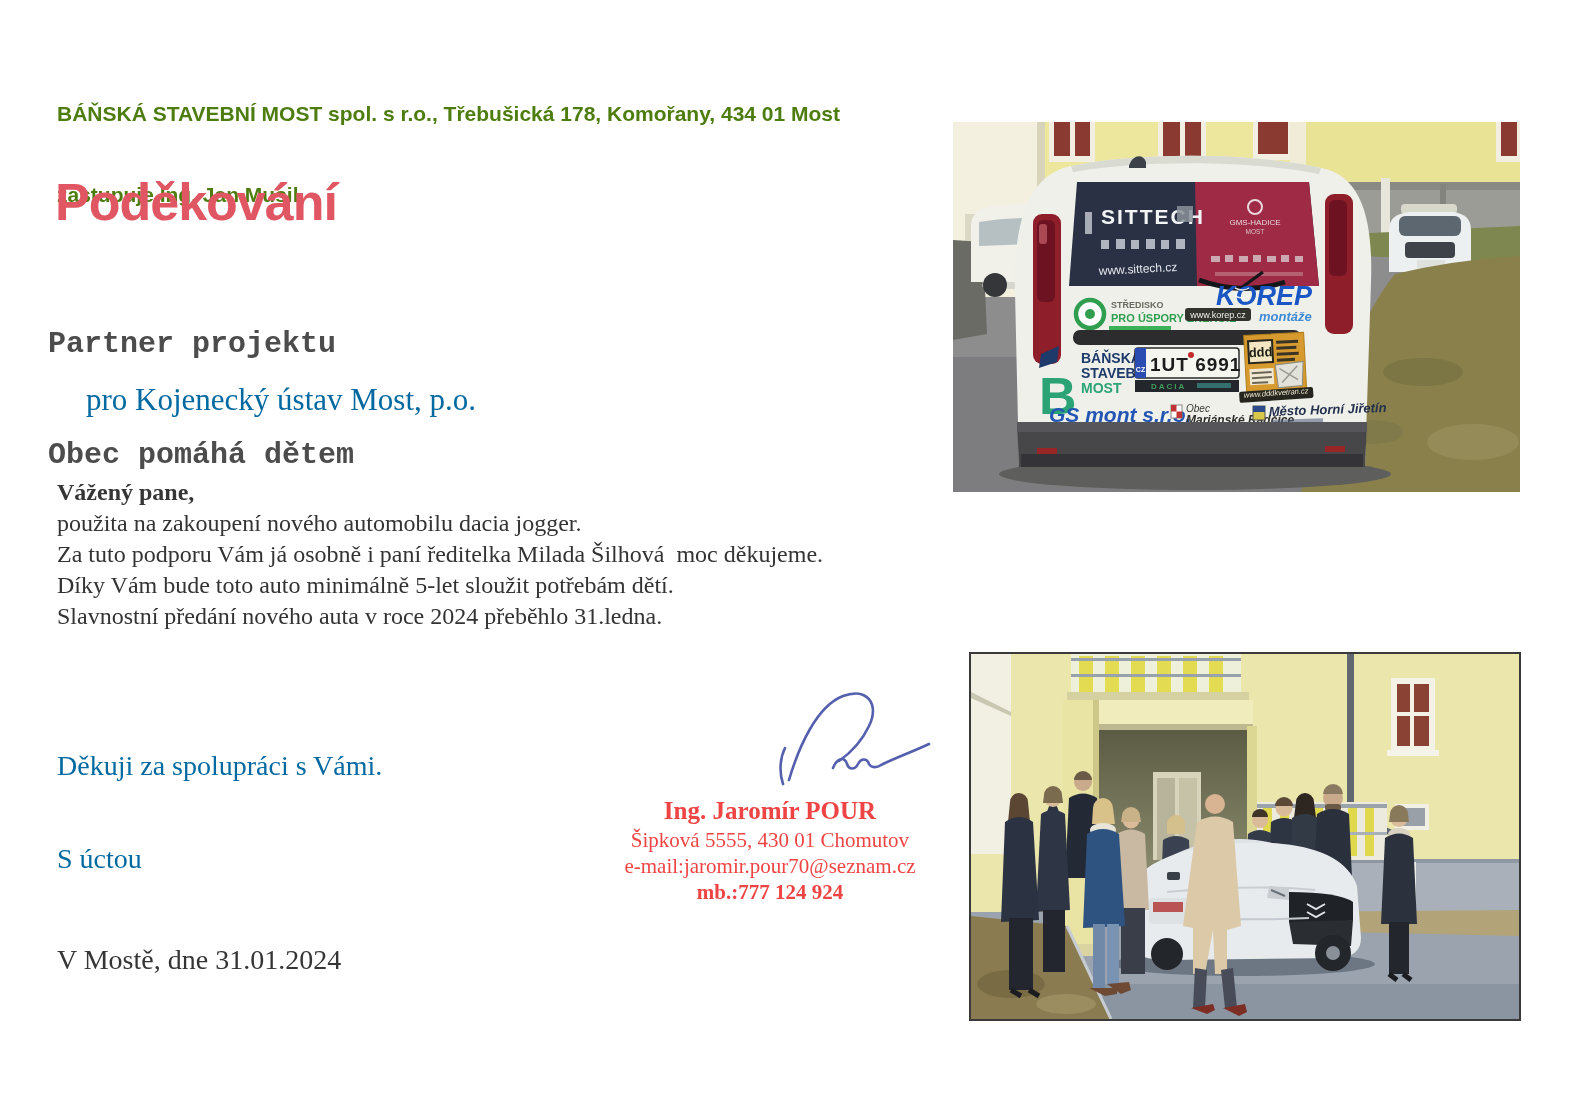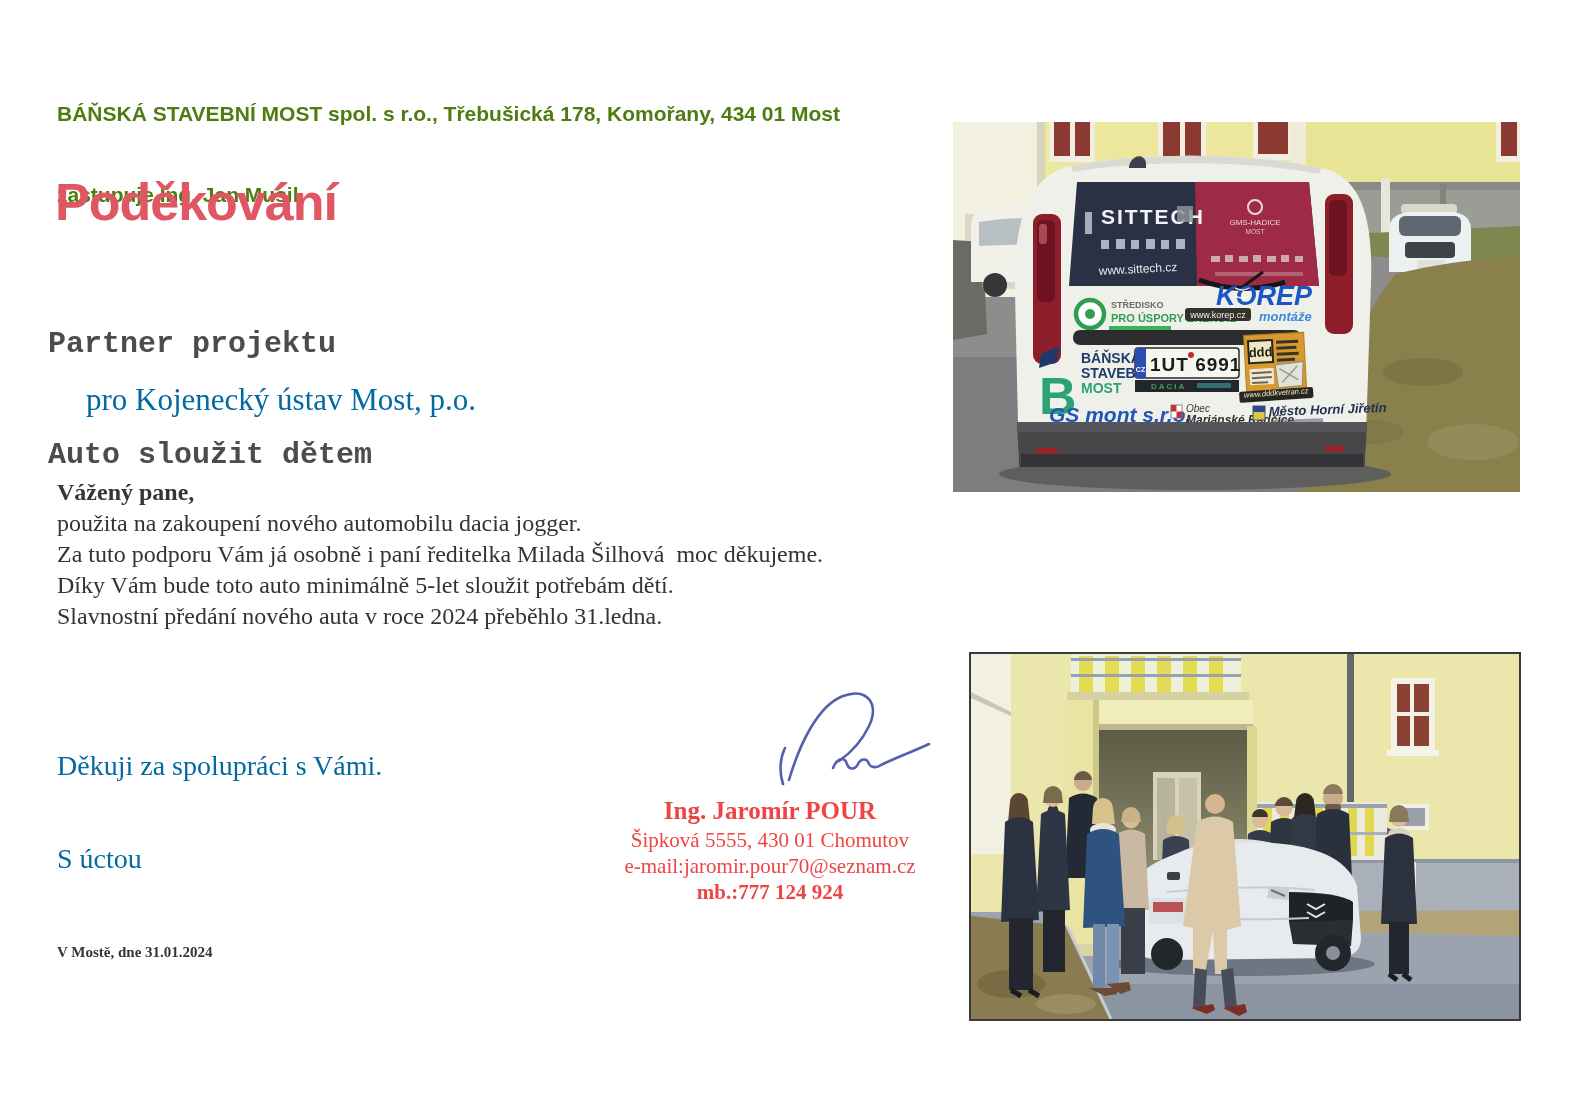--- a/index.html
+++ b/index.html
@@ -16,21 +16,21 @@
   .recipient{left:57px;top:382px;font-size:31px;color:#0369a1;margin-left:29px;}
   .salutation{left:57px;top:479px;font-weight:bold;font-size:24px;color:#353535;}
   .body-text{left:57px;top:508px;font-size:24px;line-height:31px;color:#333333;}
   .body-text .line{white-space:pre;}
   .company-sans{font-family:"Liberation Sans",sans-serif;font-size:23px;color:#3f3f3f;}
   .closing{left:57px;top:688px;font-size:28px;line-height:31px;color:#0369a1;white-space:pre;}
   .sig-block{left:600px;top:795px;width:340px;text-align:center;color:#ef4444;}
   .sig-name{font-weight:bold;font-size:25px;line-height:32px;}
   .sig-line{font-size:21px;line-height:26px;}
   .sig-bold{font-weight:bold;}
-  .dateline{left:57px;top:944px;font-weight:bold;font-size:15px;color:#353535;}
+  .dateline{left:57px;top:944px;font-weight:normal;font-size:28px;color:#353535;}
 
   .photo-top{left:953px;top:122px;width:625px;height:370px;}
   .photo-bottom{left:969px;top:652px;width:552px;height:369px;border:2px solid #3a3a3a;box-sizing:border-box;background:#9aa3af;}
   svg{display:block;}
   svg text{font-family:"Liberation Sans",sans-serif;}
   .sig-svg{left:755px;top:688px;}
 </style>
 </head>
 <body>
 
@@ -38,21 +38,21 @@
 
   <div class="abs header sans">
     <div>BÁŇSKÁ STAVEBNÍ MOST spol. s r.o., Třebušická 178, Komořany, 434 01 Most</div>
     <div>zastupuje Ing. Jan Musil</div>
   </div>
 
   <div class="abs title sans">Poděkování</div>
 
   <div class="abs subtitle mono">
     <div>Partner projektu</div>
-    <div>Auto sloužit dětem</div>
+    <div>Obec pomáhá dětem</div>
   </div>
 
   <div class="abs recipient serif">pro Kojenecký ústav Most, p.o.</div>
 
   <div class="abs salutation serif">Vážený pane,</div>
 
   <div class="abs body-text serif">
     <div class="line">použita na zakoupení nového automobilu dacia jogger.</div>
     <div class="line">Za tuto podporu Vám já osobně i paní ředitelka Milada Šilhová  moc děkujeme.</div>
     <div class="line">Díky Vám bude toto auto minimálně 5-let sloužit potřebám dětí.</div>

